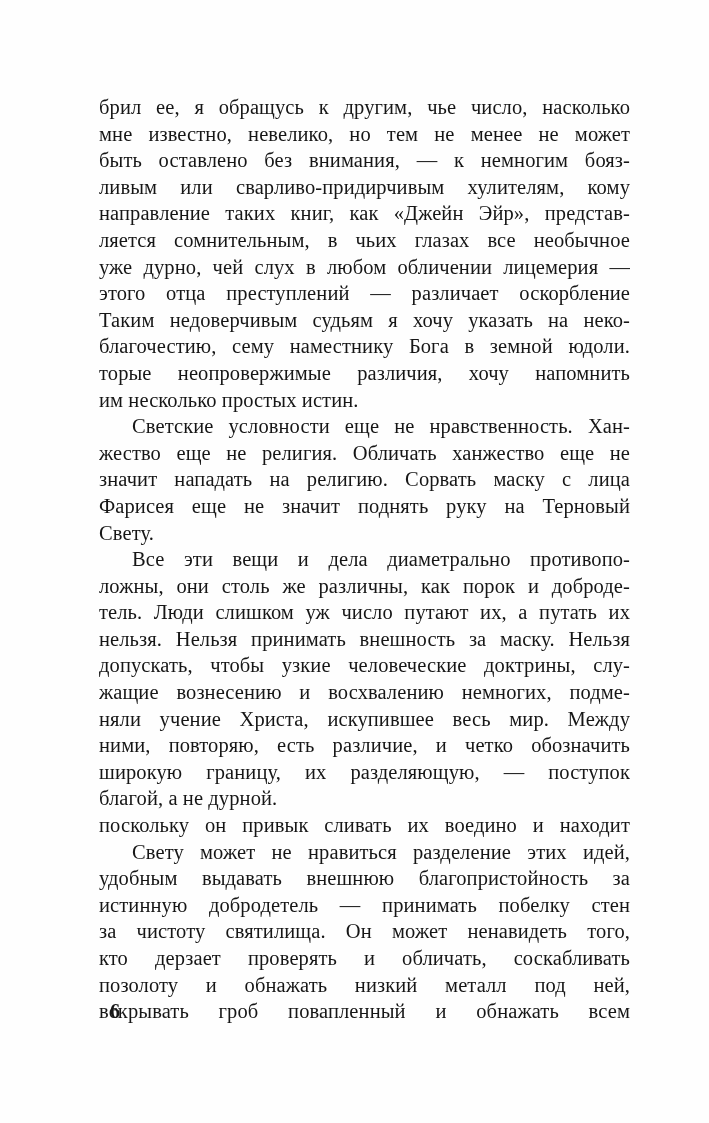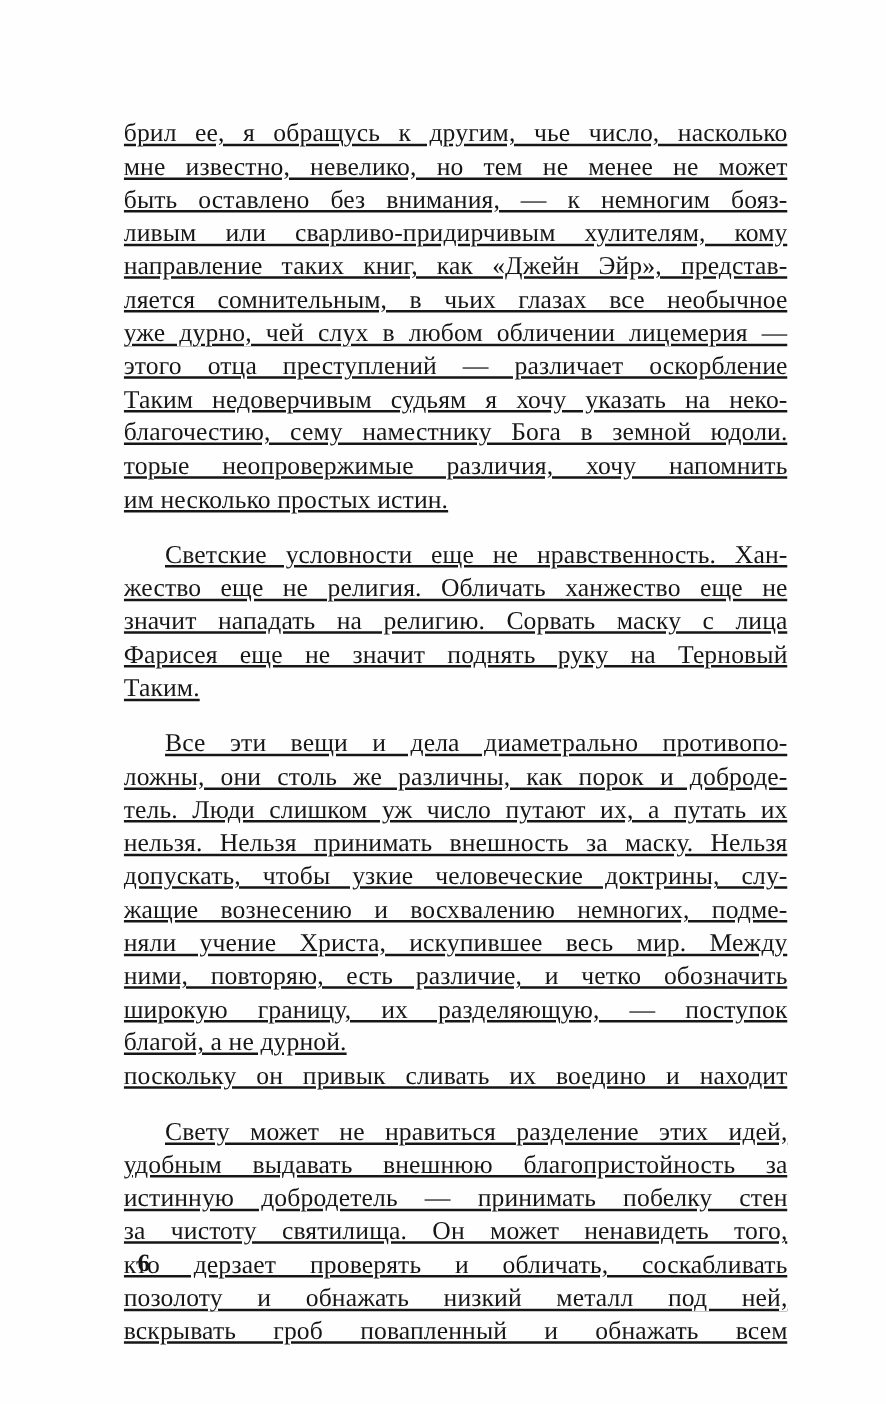--- a/index.html
+++ b/index.html
@@ -28,29 +28,27 @@
     line-height: 26.6px;
     color: #161616;
     letter-spacing: 0.1px;
   }
   .text-line {
     height: 26.6px;
     overflow: hidden;
     text-align: justify;
     text-align-last: justify;
     white-space: normal;
-    text-decoration: underline;
   }
   .text-line.no-just {
     text-align: right;
     text-align-last: left;
   }
   .text-line.para {
     text-indent: 33px;
-    margin-top: 18px;
   }
   .text-line.deep {
   }
   .page-number {
     position: absolute;
     left: 110px;
     top: 998px;
     line-height: 26.6px;
     font-size: 20px;
     font-weight: 700;
@@ -72,21 +70,21 @@
       <div class="text-line">уже дурно, чей слух в любом обличении лицемерия —</div>
       <div class="text-line">этого отца преступлений — различает оскорбление</div>
       <div class="text-line">Таким недоверчивым судьям я хочу указать на неко-</div>
       <div class="text-line">благочестию, сему наместнику Бога в земной юдоли.</div>
       <div class="text-line">торые неопровержимые различия, хочу напомнить</div>
       <div class="text-line no-just">им несколько простых истин.</div>
       <div class="text-line para">Светские условности еще не нравственность. Хан-</div>
       <div class="text-line">жество еще не религия. Обличать ханжество еще не</div>
       <div class="text-line">значит нападать на религию. Сорвать маску с лица</div>
       <div class="text-line">Фарисея еще не значит поднять руку на Терновый</div>
-      <div class="text-line no-just">Таким.</div>
+      <div class="text-line no-just">Свету.</div>
       <div class="text-line para">Все эти вещи и дела диаметрально противопо-</div>
       <div class="text-line">ложны, они столь же различны, как порок и доброде-</div>
       <div class="text-line">тель. Люди слишком уж число путают их, а путать их</div>
       <div class="text-line">нельзя. Нельзя принимать внешность за маску. Нельзя</div>
       <div class="text-line">допускать, чтобы узкие человеческие доктрины, слу-</div>
       <div class="text-line">жащие вознесению и восхвалению немногих, подме-</div>
       <div class="text-line">няли учение Христа, искупившее весь мир. Между</div>
       <div class="text-line">ними, повторяю, есть различие, и четко обозначить</div>
       <div class="text-line">широкую границу, их разделяющую, — поступок</div>
       <div class="text-line no-just">благой, а не дурной.</div>

